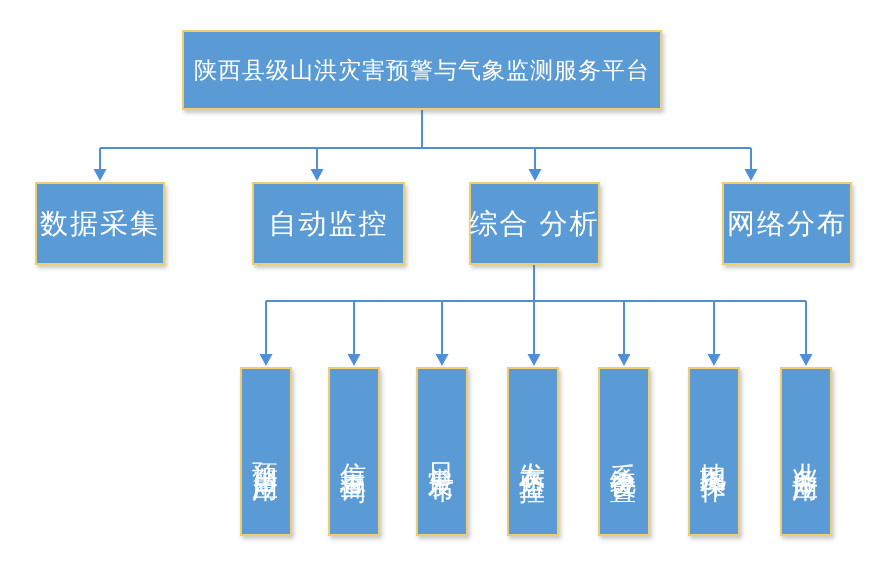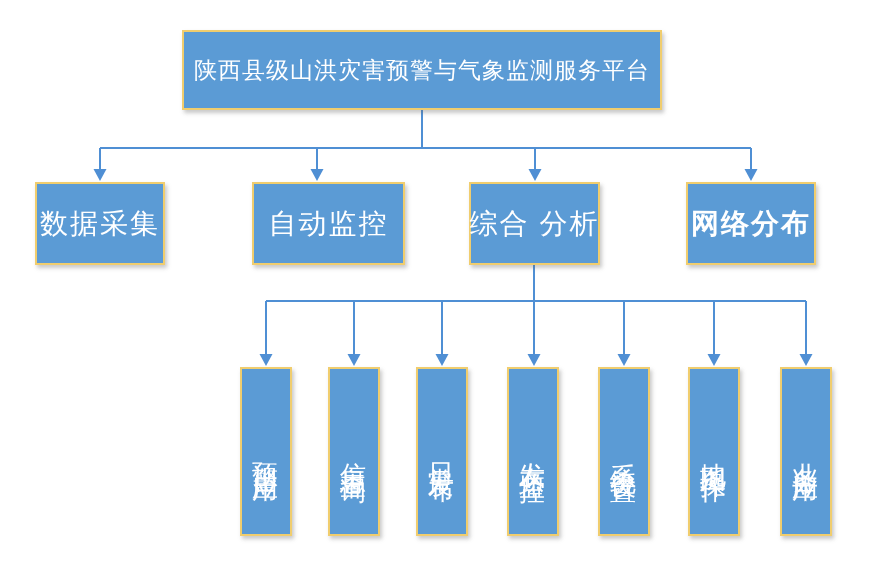--- a/index.html
+++ b/index.html
@@ -51,21 +51,21 @@
     left: 182px; top: 30px; width: 480px; height: 80px;
     font-size: 23px; letter-spacing: 1px;
   }
   .node-l2 {
     top: 182px; height: 83px;
     font-size: 28px; letter-spacing: 2px;
   }
   .l2-0 { left: 35px;  width: 130px; }
   .l2-1 { left: 252px; width: 153px; }
   .l2-2 { left: 469px; width: 131px; }
-  .l2-3 { left: 686px; width: 130px; font-weight: bold; }
+  .l2-3 { left: 722px; width: 130px; }
   .node-l3 {
     top: 367px; width: 52px; height: 169px;
     font-size: 26px;
     writing-mode: vertical-rl;
     text-orientation: upright;
     letter-spacing: 5px;
   }
   .l3-0 { left: 240px; }
   .l3-1 { left: 328px; }
   .l3-2 { left: 416px; }

